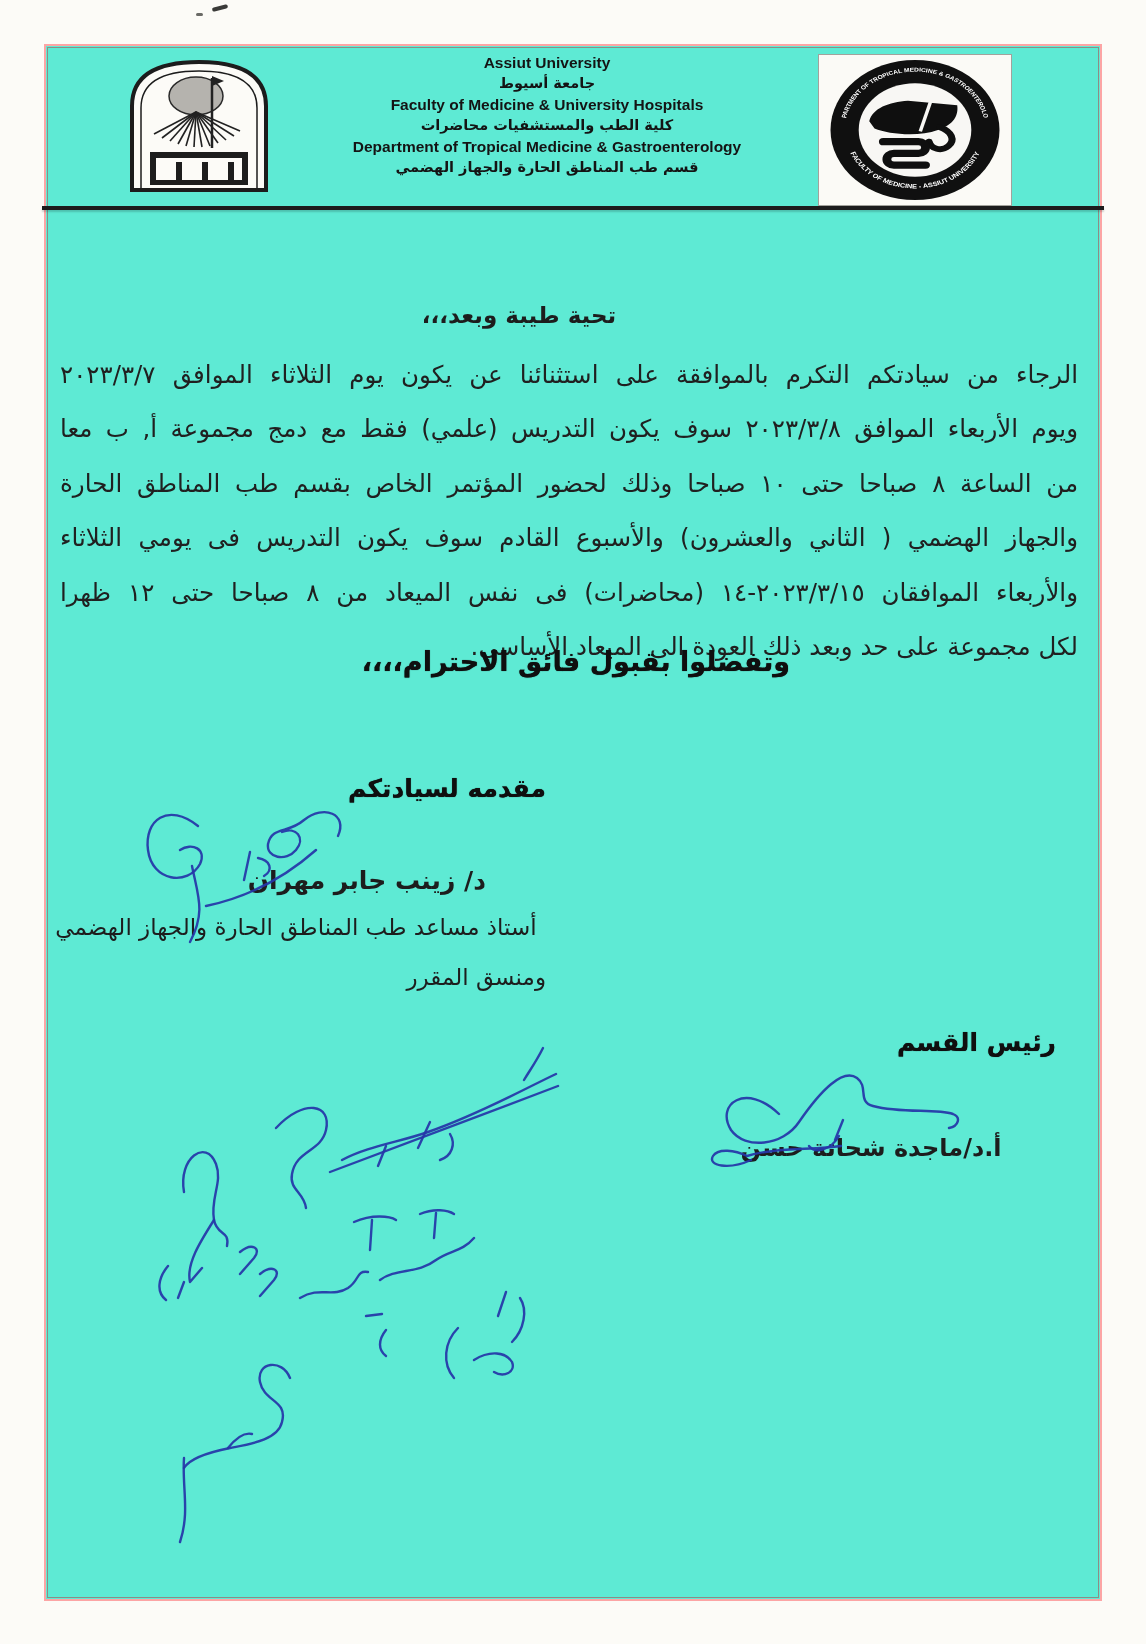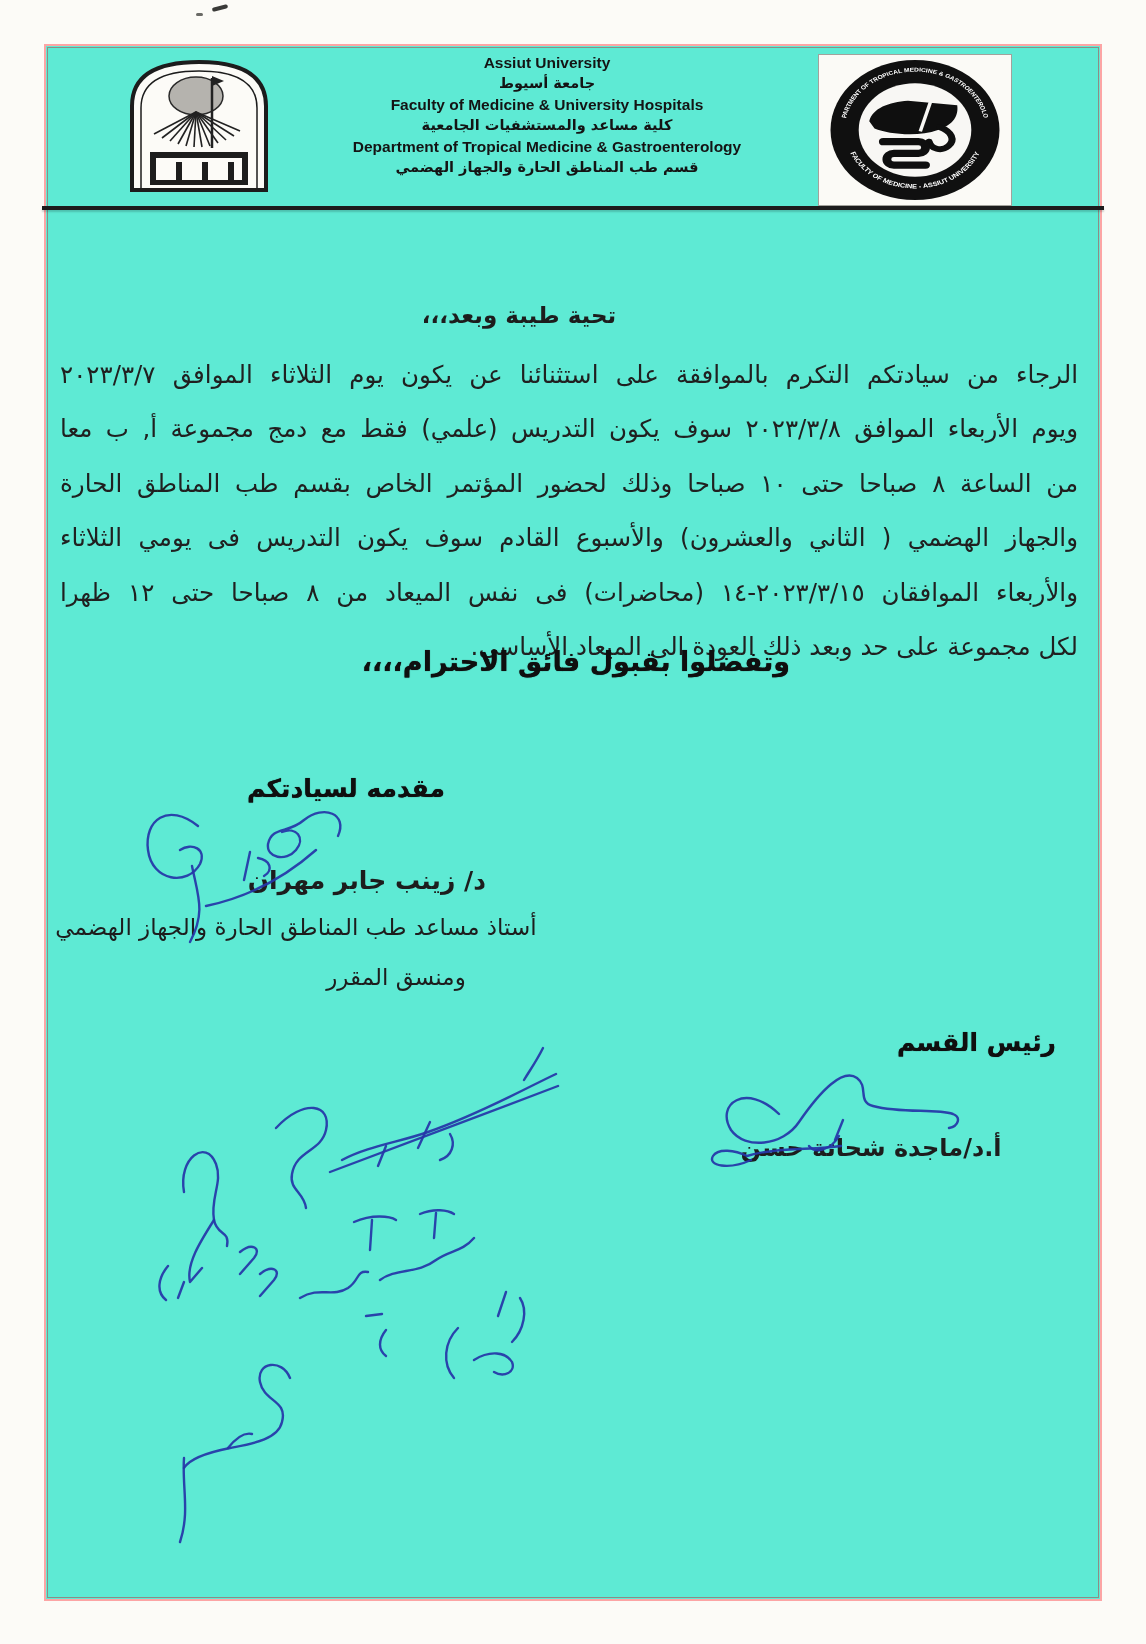--- a/index.html
+++ b/index.html
@@ -34,26 +34,26 @@
   .greeting{position:absolute;top:256px;left:-54px;width:100%;text-align:center;
     font-size:23px;font-weight:600;}
   .bline{position:absolute;left:14px;width:1018px;font-size:24.5px;line-height:54px;
     text-align:justify;text-align-last:justify;color:#202020;}
   .bline.first{padding-left:0;padding-right:8px;}
   .bline.last{text-align:start;text-align-last:start;}
   .closing{position:absolute;top:600px;left:22px;width:1016px;text-align:center;
     font-weight:800;font-size:27px;color:#0f0f0f;text-shadow:0 0 .8px #0f0f0f;}
 
   
-  .presented{position:absolute;top:728px;left:100px;width:400px;text-align:center;
+  .presented{position:absolute;top:728px;left:100px;width:400px;
     font-weight:800;font-size:25px;color:#0f0f0f;text-shadow:0 0 .7px #0f0f0f;}
   .presenter-name{position:absolute;top:820px;left:60px;width:380px;text-align:right;
     font-weight:bold;font-size:25px;}
   .presenter-title{position:absolute;top:868px;left:0;width:500px;text-align:center;font-size:23px;}
-  .presenter-role{position:absolute;top:918px;left:200px;width:300px;text-align:center;font-size:23px;}
+  .presenter-role{position:absolute;top:918px;left:200px;width:300px;text-align:right;font-size:23px;}
   .head-title{position:absolute;top:982px;left:720px;width:290px;
     font-weight:800;font-size:25px;color:#0f0f0f;text-shadow:0 0 .7px #0f0f0f;}
   .head-name{position:absolute;top:1088px;left:640px;width:370px;text-align:center;
     font-weight:bold;font-size:24px;z-index:2;}
   .ink{position:absolute;z-index:3;}
   .ink path{fill:none;stroke:#2636a8;stroke-width:2.4;stroke-linecap:round;stroke-linejoin:round;opacity:.93;}
   .sig-presenter{left:64px;top:748px;width:240px;height:150px;}
   .sig-head{left:645px;top:1006px;width:320px;height:120px;}
   .scrawl{left:82px;top:984px;width:460px;height:560px;}
 </style>
@@ -95,21 +95,21 @@
         <rect x="116" y="96" width="6" height="28"></rect>
         <rect x="24" y="124" width="98" height="5"></rect>
       </g>
     </svg>
   </div>
 
   <div class="htext">
     <div class="en">Assiut University</div>
     <div class="ar" dir="rtl">جامعة أسيوط</div>
     <div class="en">Faculty of Medicine &amp; University Hospitals</div>
-    <div class="ar" dir="rtl">كلية مساعد والمستشفيات الجامعية</div>
+    <div class="ar" dir="rtl">كلية الطب والمستشفيات محاضرات</div>
     <div class="en">Department of Tropical Medicine &amp; Gastroenterology</div>
     <div class="ar" dir="rtl">قسم طب المناطق الحارة والجهاز الهضمي</div>
   </div>
 
   <div class="sealbox">
     <svg width="176" height="146" viewBox="0 0 200 200" preserveAspectRatio="none">
       <circle cx="100" cy="100" r="96" fill="#101010"></circle>
       <circle cx="100" cy="100" r="64" fill="#f8f7f4"></circle>
       <defs>
         <path id="arcTop" d="M 21.2,86.1 A 80,80 0 0 1 178.8,86.1"></path>

